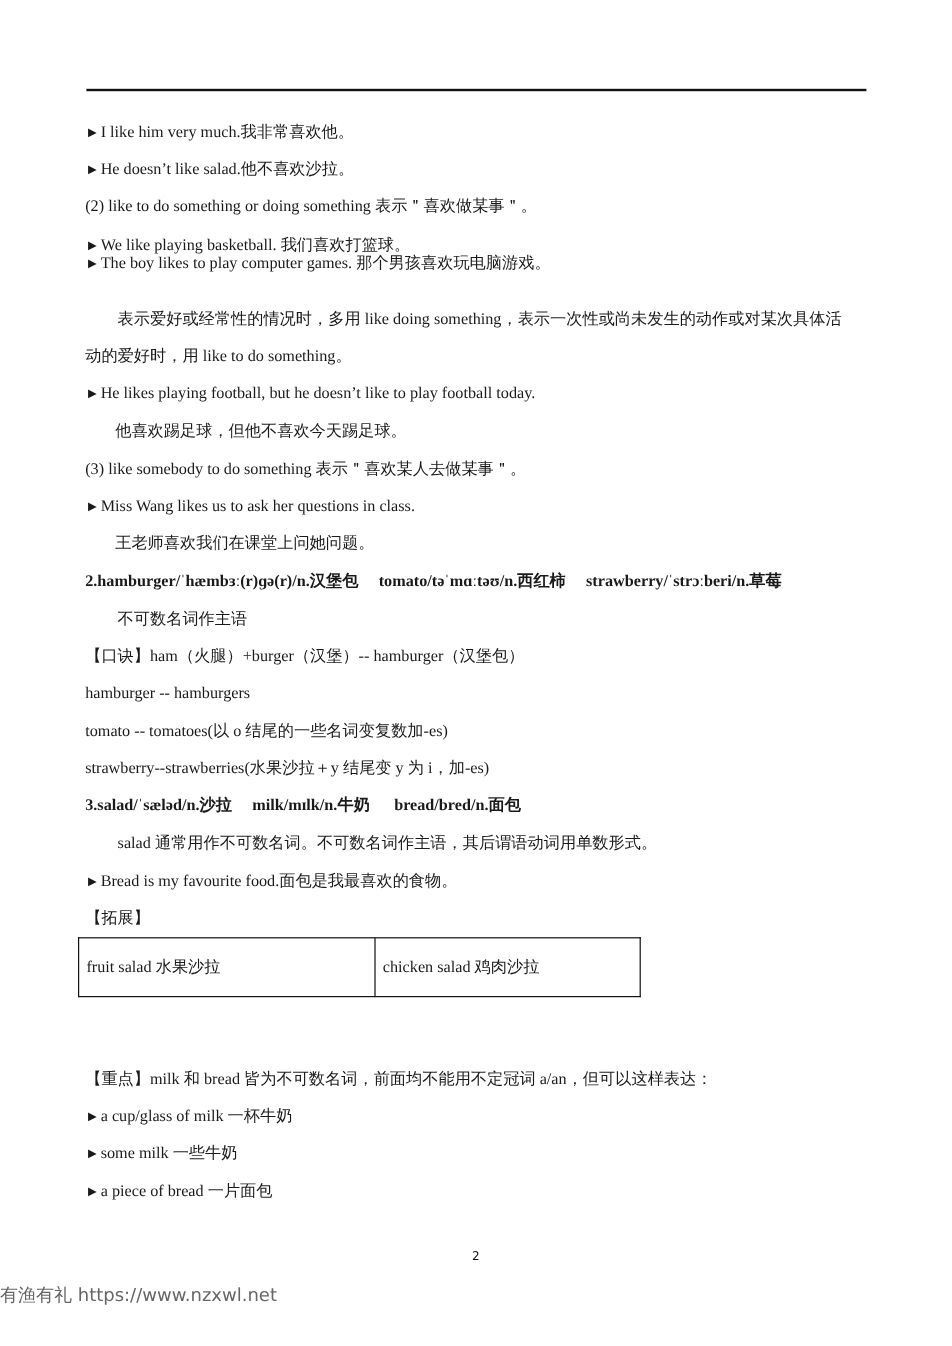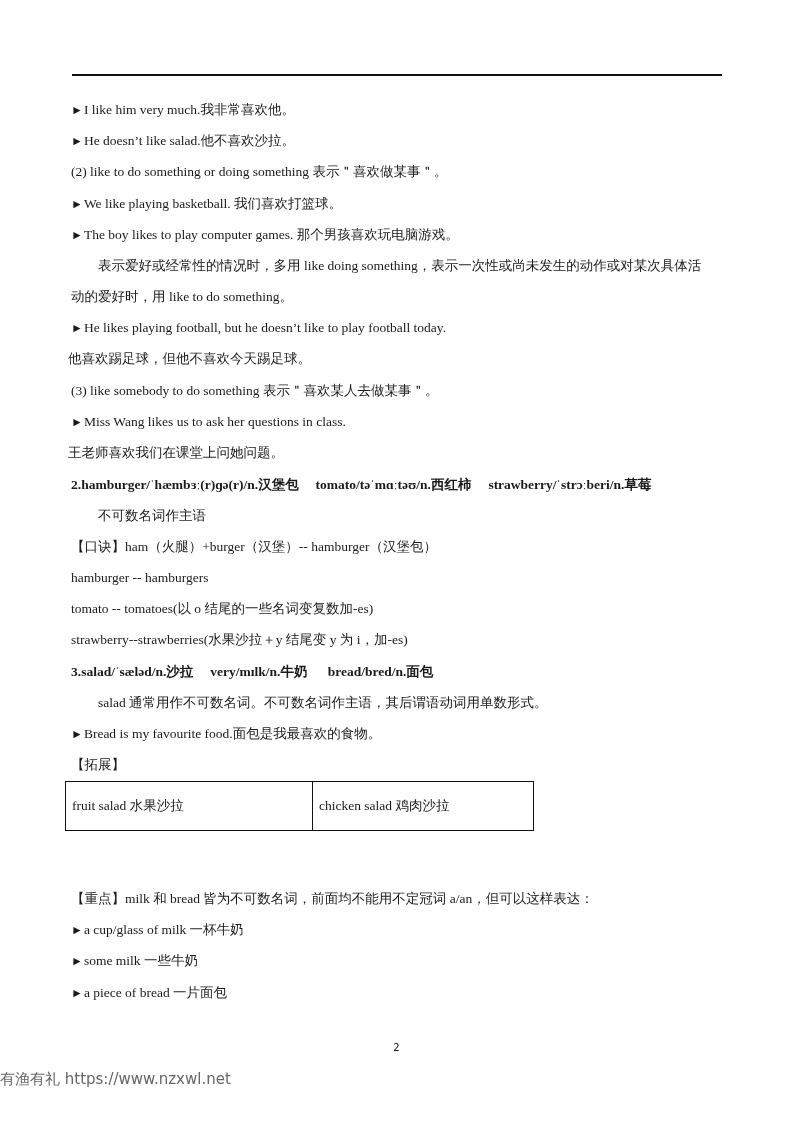--- a/index.html
+++ b/index.html
@@ -1,42 +1,42 @@
 <!DOCTYPE html>
 <html><head>
   <meta charset="utf-8">
   <style>
     html, body { margin: 0; padding: 0; background: #ffffff; }
     body { width: 793px; height: 1122px; position: relative; overflow: hidden;
            font-family: "Liberation Serif", "DejaVu Serif", serif; color: #1a1a1a; }
     .rule { position: absolute; left: 72px; top: 74px; width: 650px; height: 1.5px; background: #111; }
     .line { position: absolute; left: 71px; font-size: 13.5px; line-height: 18px; white-space: nowrap; }
     .indent { left: 98px; }
-    .indent2 { left: 68px; font-family: Liberation Serif, serif; }
+    .indent2 { left: 96px; font-family: Liberation Serif, serif; }
     .bold { font-weight: bold; }
     .bold .cn { font-family: "DejaVu Sans", sans-serif; font-weight: bold; }
     .tri { font-size: 12px; margin-right: 1px; }
     table.ext { position: absolute; left: 65px; top: 781px; width: 469px; border-collapse: collapse; }
     table.ext td { border: 1.5px solid #111; height: 48px; padding: 0 0 0 6px; font-size: 13.5px; vertical-align: middle; }
     table.ext td.c1 { width: 240px; margin-left: 48px; }
     .pagenum { position: absolute; left: 0; width: 793px; top: 1042px; text-align: center;
                font-family: "DejaVu Sans", sans-serif; font-size: 10px; color: #111; }
     .footer { position: absolute; left: 0; width: 793px; top: 1070px; text-align: left;
               font-family: "DejaVu Sans", sans-serif; font-size: 15px; color: #666; }
   </style>
 </head>
 <body>
 
 <div class="rule"></div>
 
 <div class="line" style="top:101px"><span class="tri">►</span><span>I like him very much.我非常喜欢他。</span></div>
 <div class="line" style="top:132px"><span class="tri">►</span><span>He doesn’t like salad.他不喜欢沙拉。</span></div>
 <div class="line" style="top:163px">(2) like to do something or doing something 表示＂喜欢做某事＂。</div>
 <div class="line" style="top:195px"><span class="tri">►</span><span>We like playing basketball.  我们喜欢打篮球。</span></div>
-<div class="line" style="top:226px"><span class="tri">►</span><span>The boy likes to play computer games.  那个男孩喜欢玩电脑游戏。</span></div>
+<div class="line" style="top:210px"><span class="tri">►</span><span>The boy likes to play computer games.  那个男孩喜欢玩电脑游戏。</span></div>
 <div class="line indent" style="top:257px">表示爱好或经常性的情况时，多用 like doing something，表示一次性或尚未发生的动作或对某次具体活</div>
 <div class="line" style="top:288px">动的爱好时，用 like to do something。</div>
 <div class="line" style="top:319px"><span class="tri">►</span><span>He likes playing football, but he doesn’t like to play football today.</span></div>
 <div class="line indent2" style="top:350px">他喜欢踢足球，但他不喜欢今天踢足球。</div>
 <div class="line" style="top:382px">(3) like somebody to do something  表示＂喜欢某人去做某事＂。</div>
 <div class="line" style="top:413px"><span class="tri">►</span><span>Miss Wang likes us to ask her questions in class.</span></div>
 <div class="line indent2" style="top:444px">王老师喜欢我们在课堂上问她问题。</div>
 
 <div class="line bold" style="top:475px">
   <span>2.hamburger/ˈhæmbɜː(r)ɡə(r)/n.</span><span class="cn">汉堡包</span>&nbsp;&nbsp;&nbsp;&nbsp;
@@ -44,21 +44,21 @@
   <span>strawberry/ˈstrɔːberi/n.</span><span class="cn">草莓</span>
 </div>
 <div class="line indent" style="top:507px">不可数名词作主语</div>
 <div class="line" style="top:538px">【口诀】ham（火腿）+burger（汉堡）-- hamburger（汉堡包）</div>
 <div class="line" style="top:569px">hamburger -- hamburgers</div>
 <div class="line" style="top:600px">tomato -- tomatoes(以 o 结尾的一些名词变复数加-es)</div>
 <div class="line" style="top:631px">strawberry--strawberries(水果沙拉＋y 结尾变 y 为 i，加-es)</div>
 
 <div class="line bold" style="top:662px">
   <span>3.salad/ˈsæləd/n.</span><span class="cn">沙拉</span>&nbsp;&nbsp;&nbsp;&nbsp;
-  <span>very/mɪlk/n.</span><span class="cn">牛奶</span>&nbsp;&nbsp;&nbsp;&nbsp;&nbsp;
+  <span>milk/mɪlk/n.</span><span class="cn">牛奶</span>&nbsp;&nbsp;&nbsp;&nbsp;&nbsp;
   <span>bread/bred/n.</span><span class="cn">面包</span>
 </div>
 <div class="line indent" style="top:694px">salad 通常用作不可数名词。不可数名词作主语，其后谓语动词用单数形式。</div>
 <div class="line" style="top:725px"><span class="tri">►</span><span>Bread is my favourite food.面包是我最喜欢的食物。</span></div>
 <div class="line" style="top:756px">【拓展】</div>
 
 <table class="ext">
   <tbody>
       <tr>
     <td class="c1">fruit salad 水果沙拉</td>

